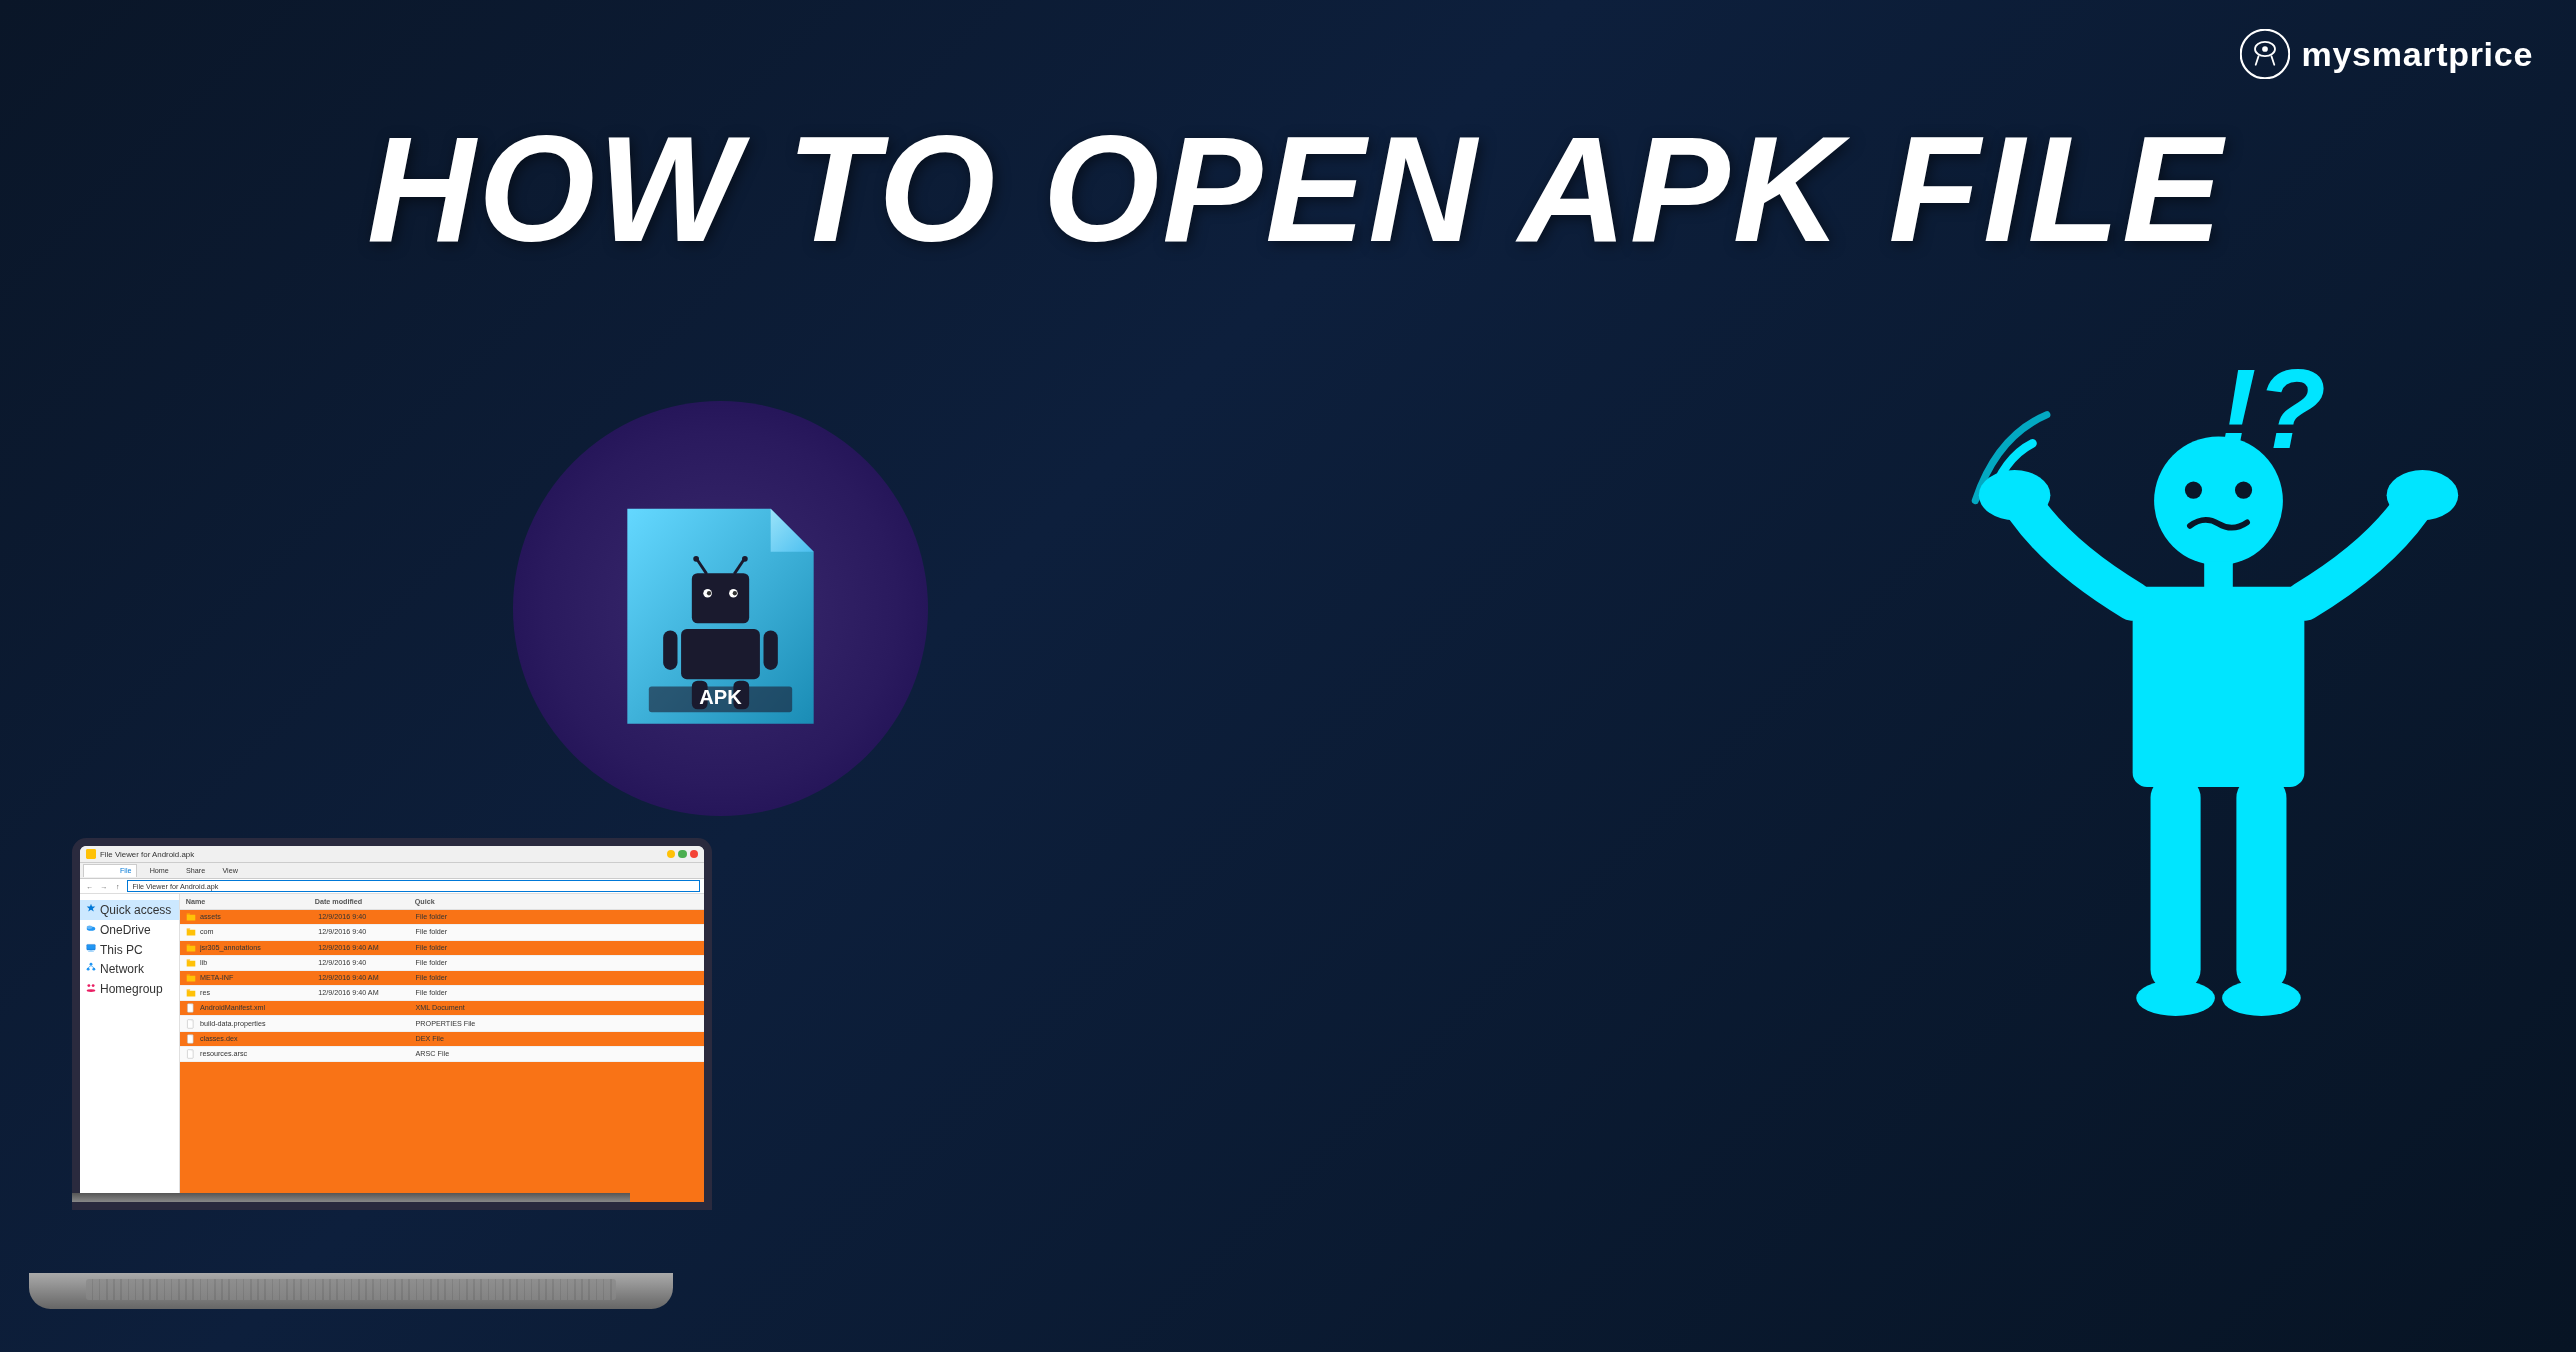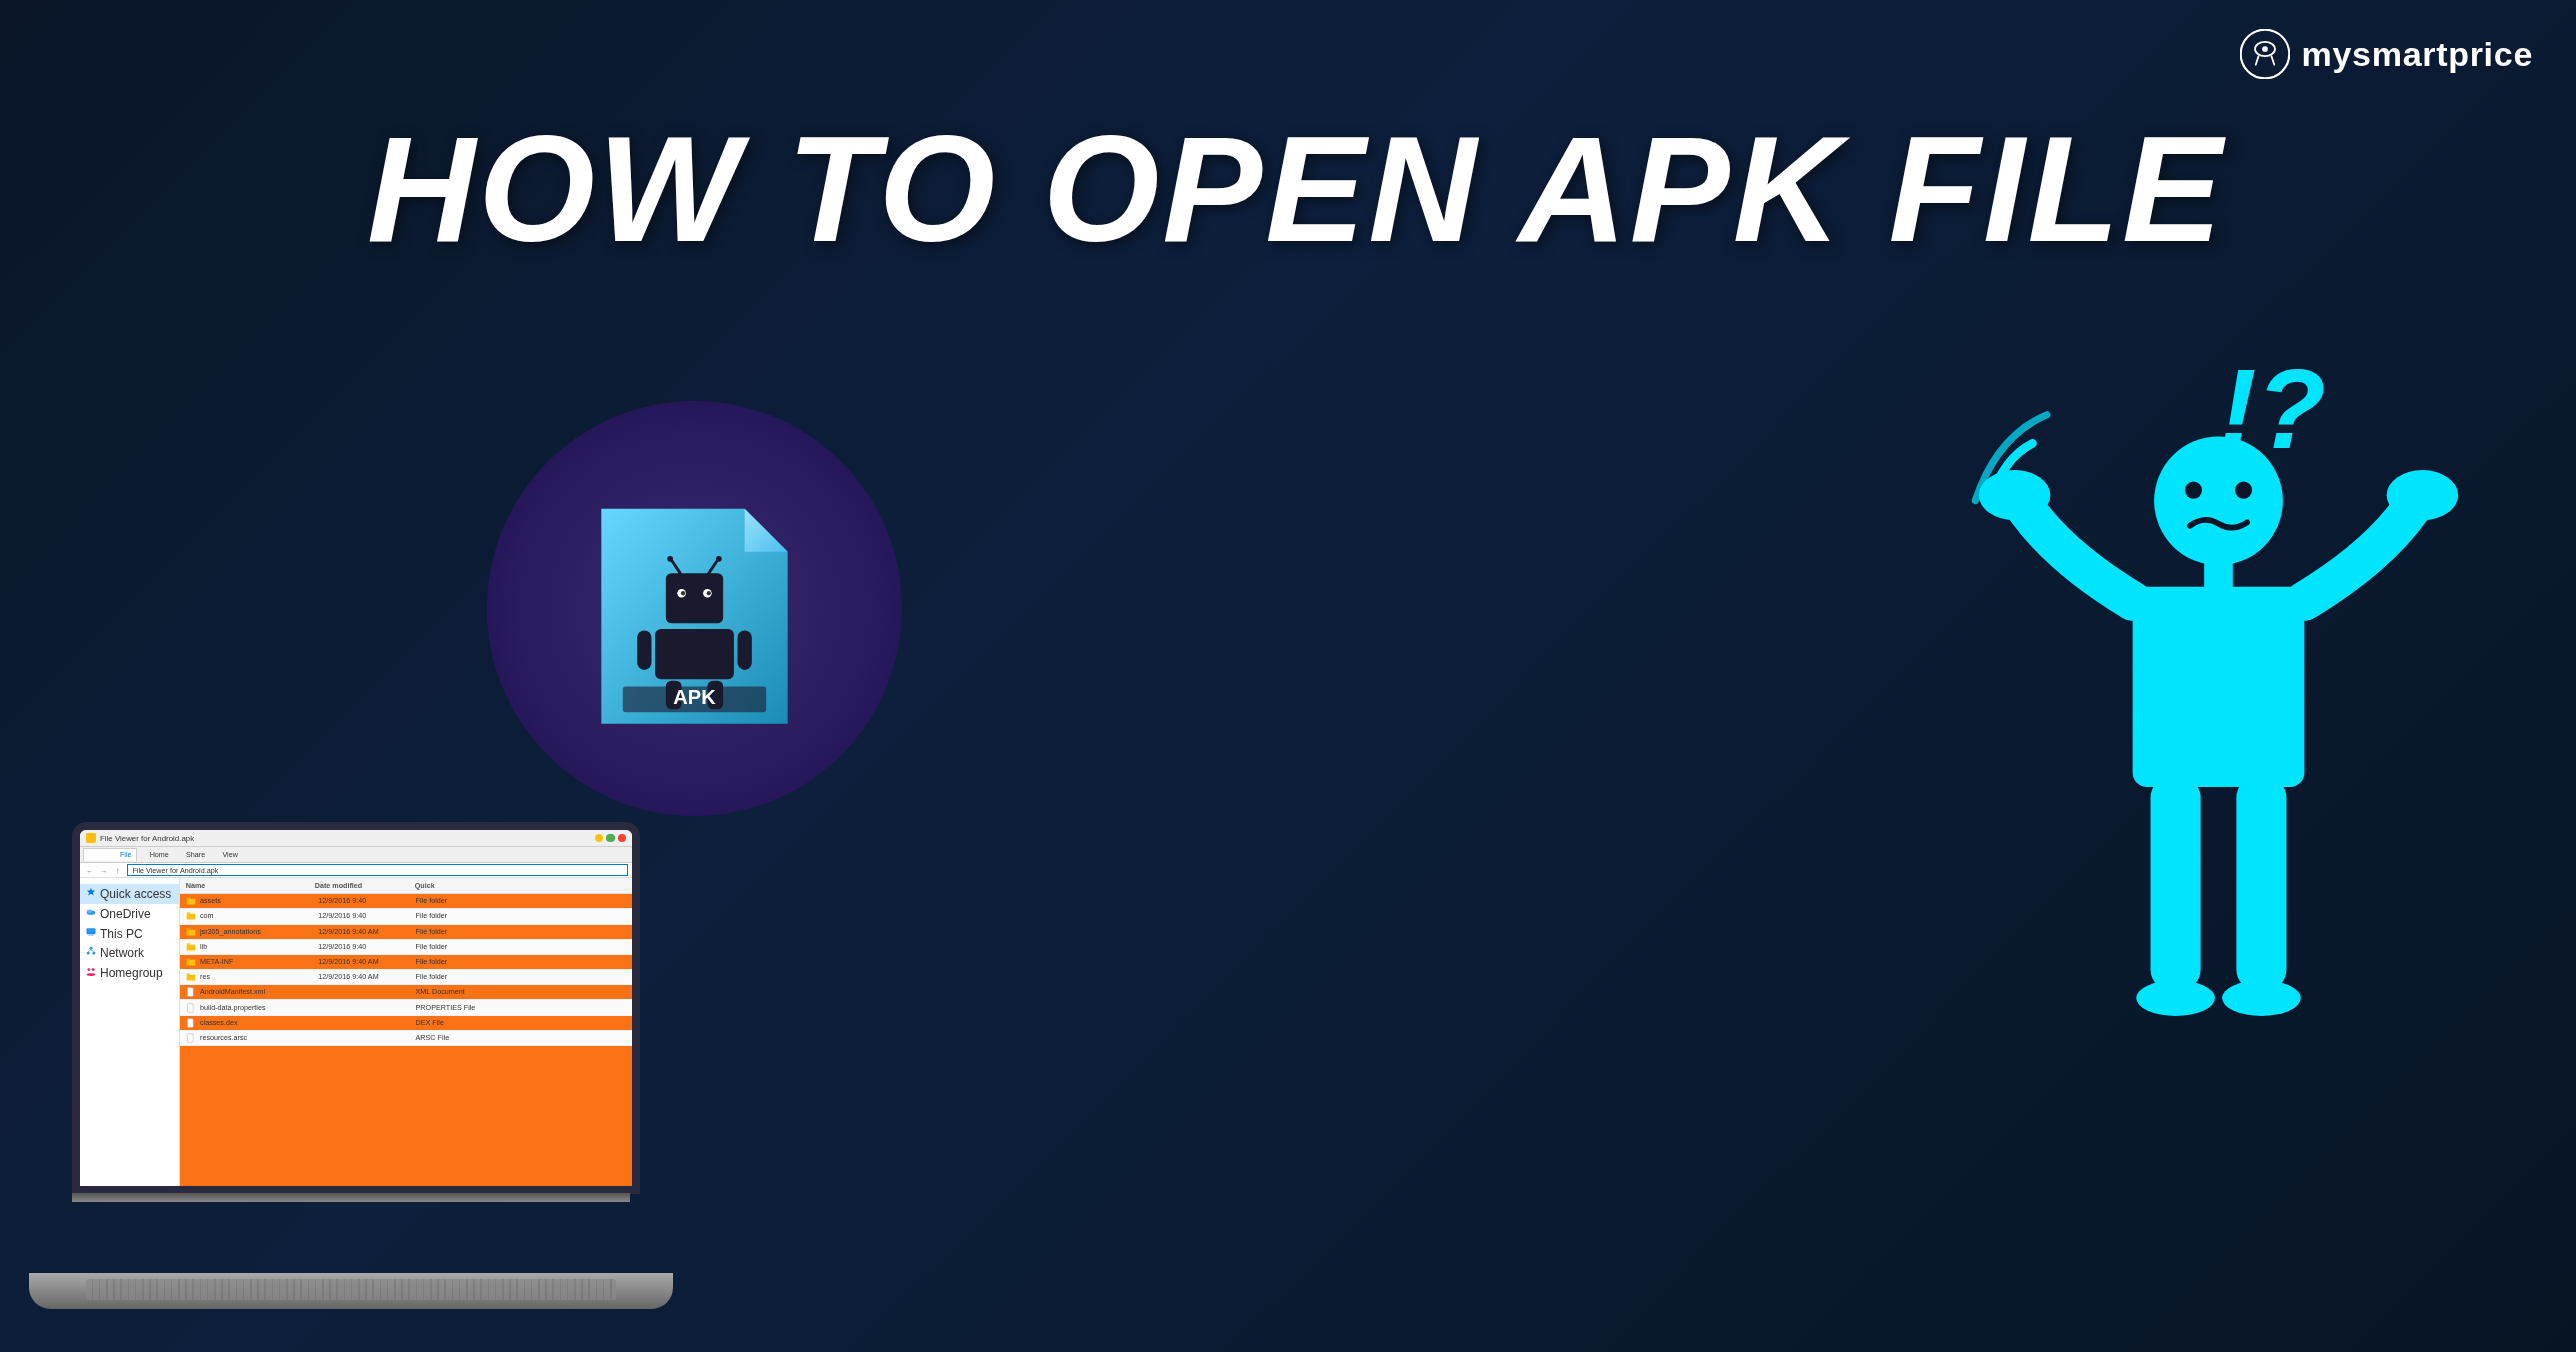--- a/index.html
+++ b/index.html
@@ -56,23 +56,23 @@
     .laptop-container {
       position: absolute;
       bottom: 43px;
       left: 29px;
       width: 644px;
       height: 487px;
     }
 
     .laptop-screen-outer {
       position: absolute;
-      top: 0;
+      top: 16px;
       left: 43px;
-      width: 568px;
+      width: 640px;
       height: 372px;
       background: #1a1a2e;
       border-radius: 14.3px 14.3px 0 0;
       border: 8.6px solid #2a2a3e;
       overflow: hidden;
     }
 
     .laptop-screen-inner {
       width: 100%;
       height: 100%;
@@ -295,21 +295,21 @@
         #777 7.2px
       );
       border-radius: 2.9px;
       opacity: 0.7;
     }
 
     
     .apk-circle {
       position: absolute;
       top: 401px;
-      left: 487px;
+      left: 513px;
       width: 415px;
       height: 415px;
       background: radial-gradient(circle, #3a2a6e 0%, #2a1a5e 60%, #1a0a4e 100%);
       border-radius: 50%;
       display: flex;
       align-items: center;
       justify-content: center;
       z-index: 10;
       text-decoration: underline;
     }

